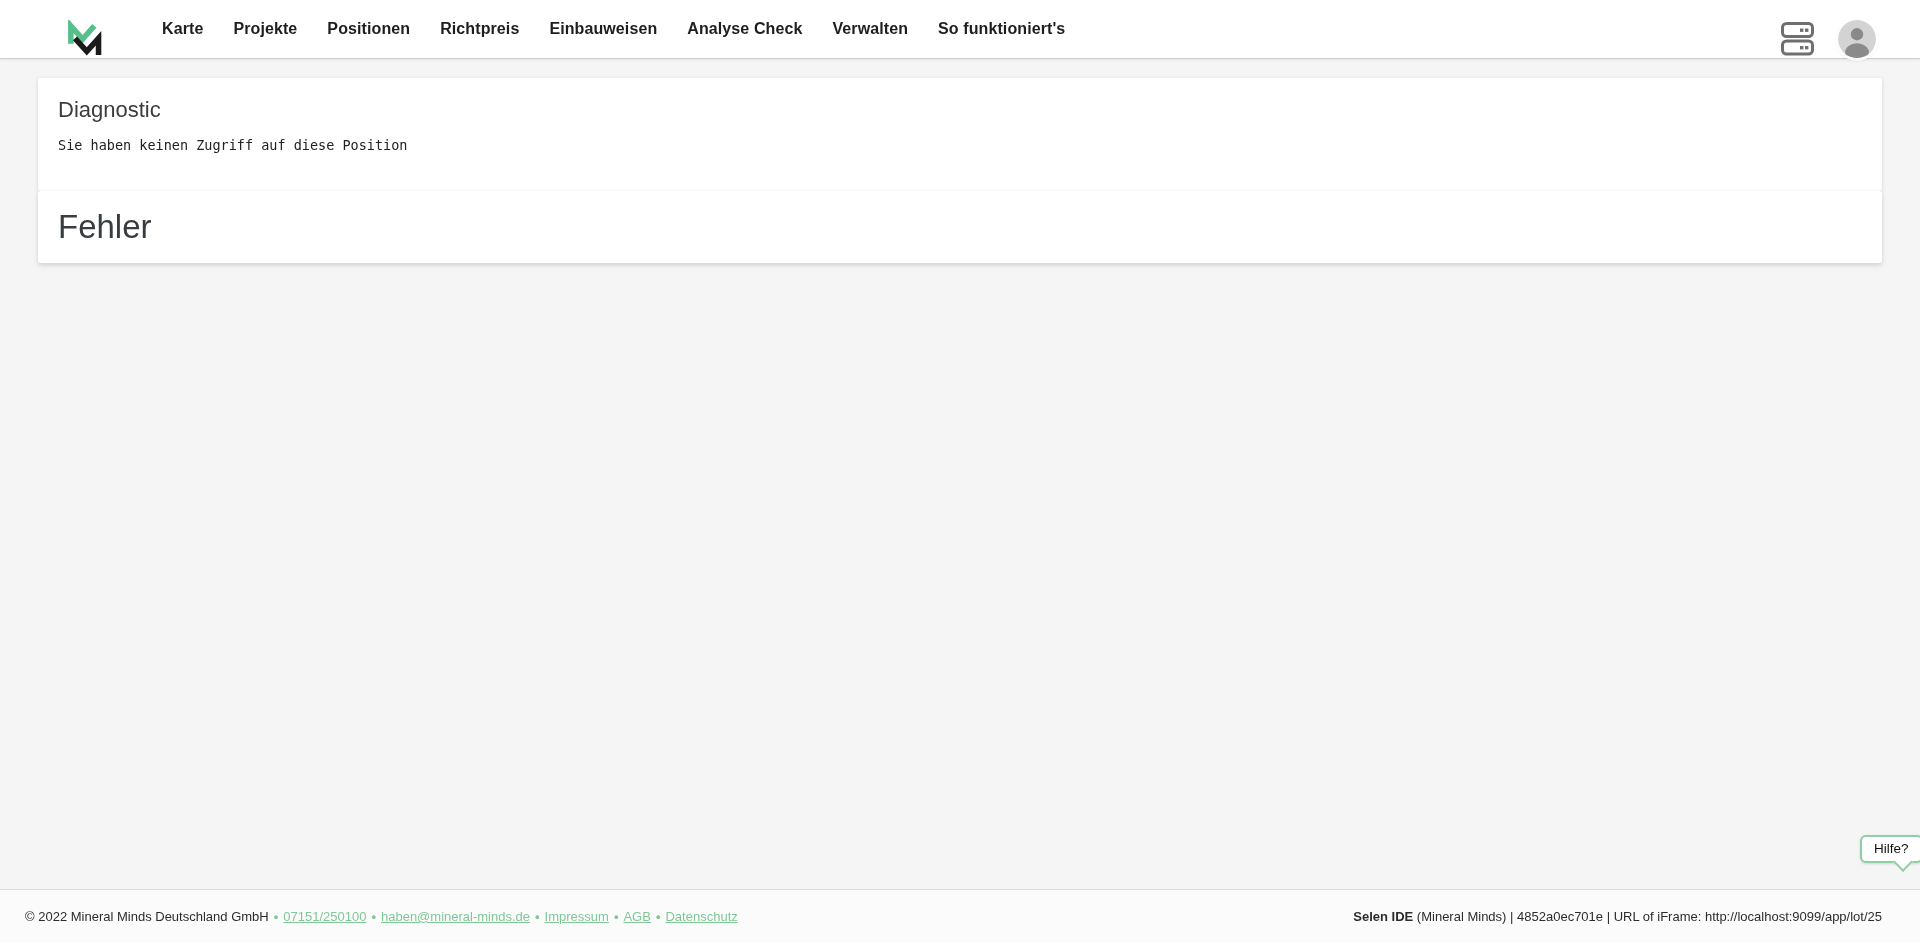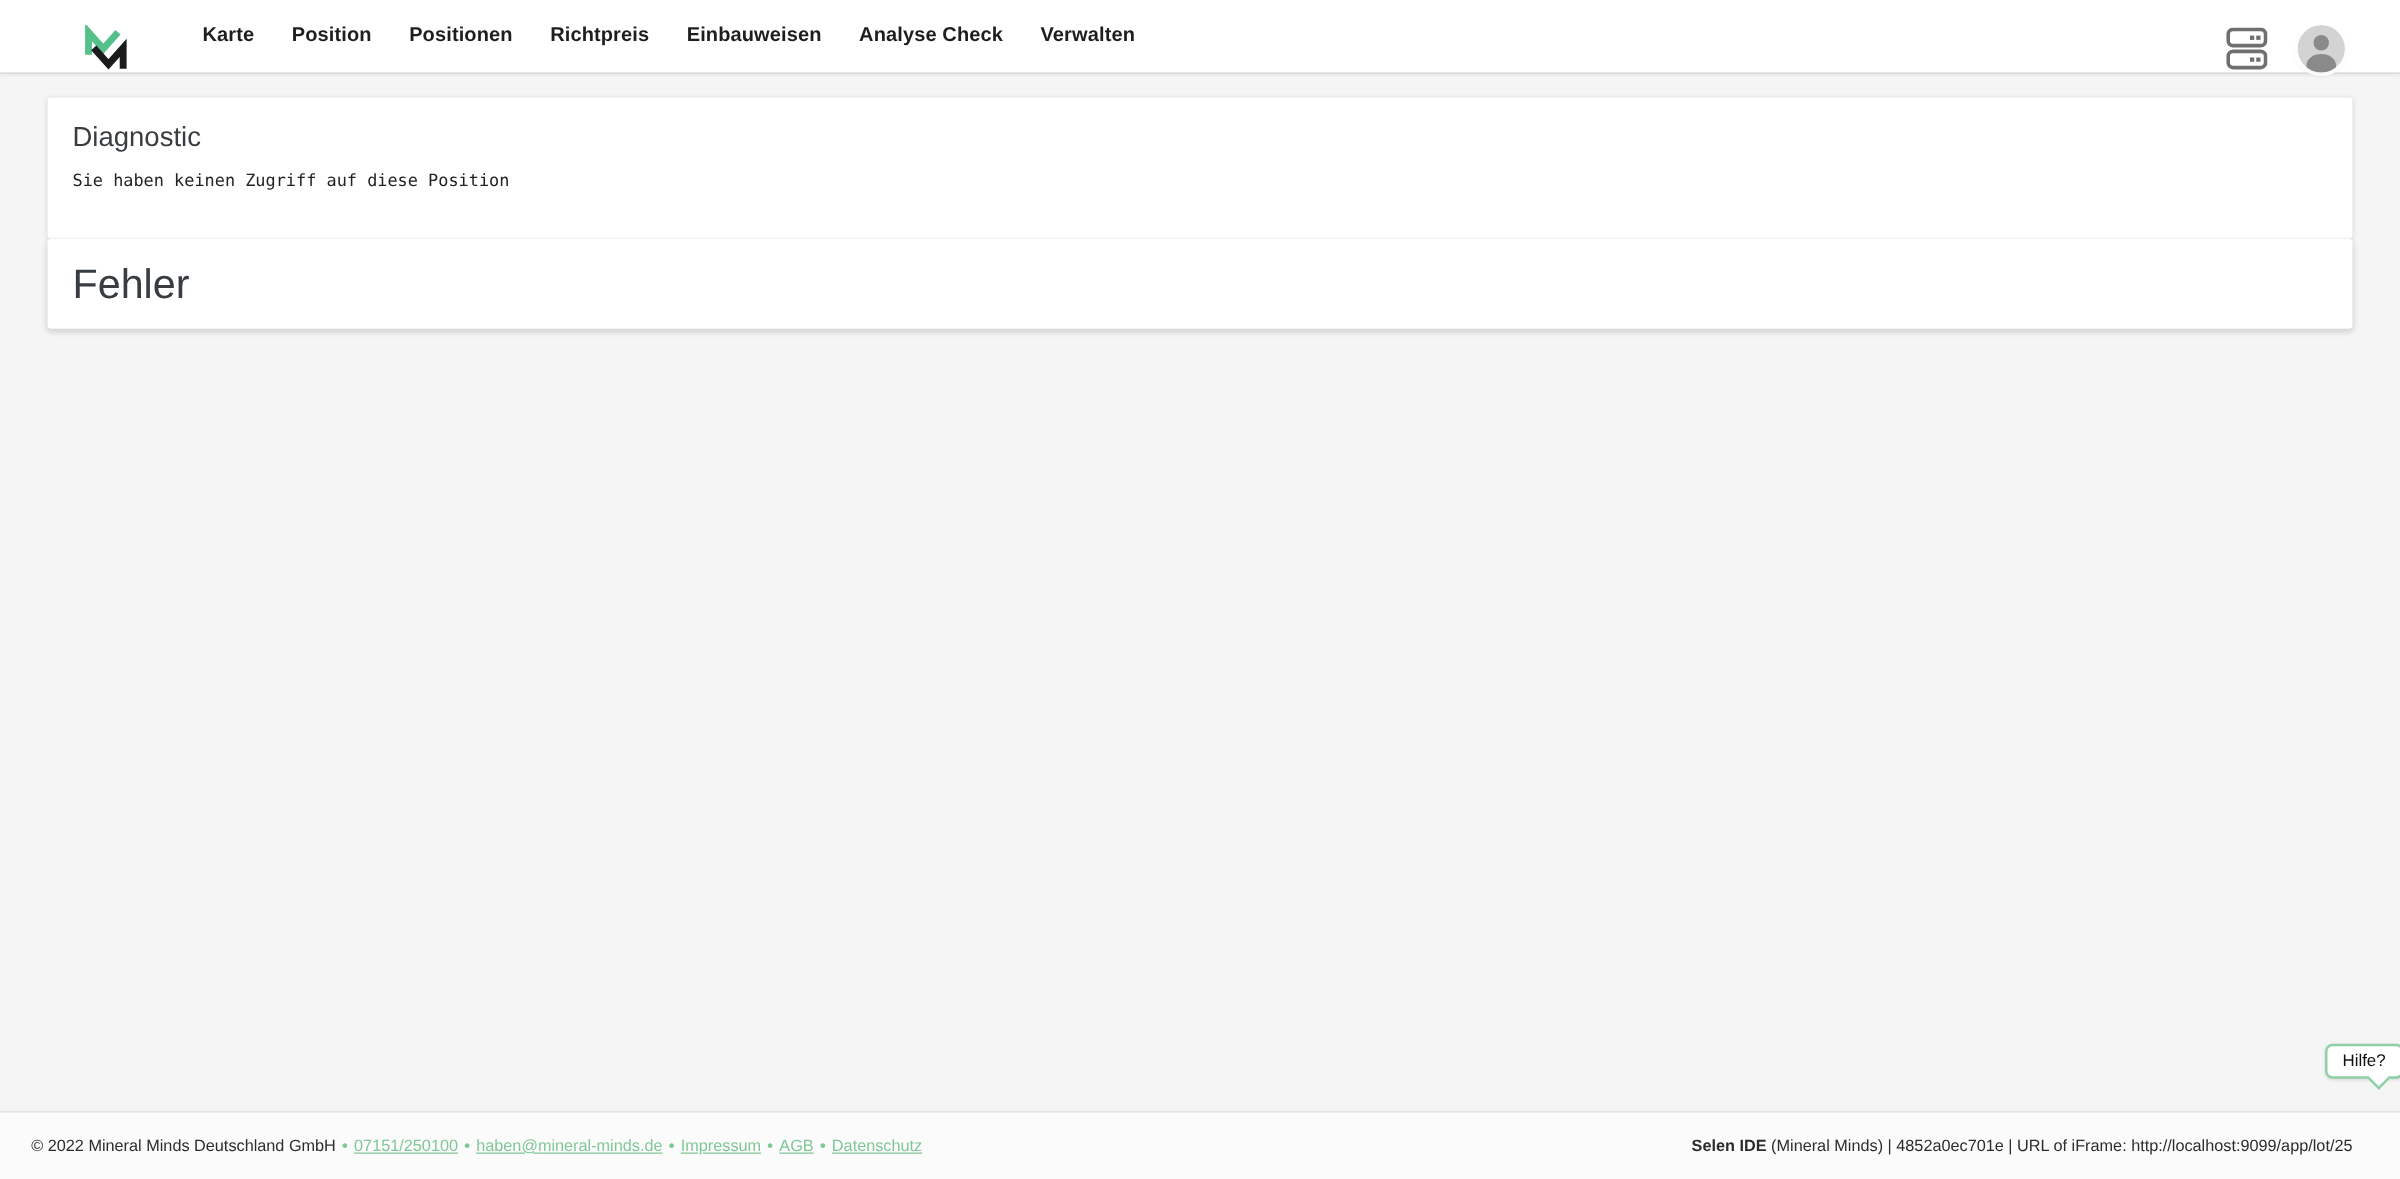--- a/index.html
+++ b/index.html
@@ -88,26 +88,27 @@
 <body>
 
 <div class="header">
   <svg class="logo" viewBox="0 0 52 52" fill="none">
     <polyline points="7,33 7,7 24,26 41,7" stroke="#55c08a" stroke-width="8" fill="none"></polyline>
     <polyline points="13,25 30,44 47,25 47,49" stroke="#1b1b1b" stroke-width="8" fill="none"></polyline>
   </svg>
 
   <nav class="nav">
     <a>Karte</a>
-    <a>Position</a>
+    <a>Projekte</a>
     <a>Positionen</a>
     <a>Richtpreis</a>
     <a>Einbauweisen</a>
     <a>Analyse Check</a>
     <a>Verwalten</a>
+    <a>So funktioniert's</a>
   </nav>
 
   <div class="header-right">
     <svg class="server-icon" viewBox="0 0 33 34">
       <rect x="1.5" y="1.5" width="30" height="13" rx="4" fill="none" stroke="#6f6f6f" stroke-width="3"></rect>
       <rect x="1.5" y="19" width="30" height="13" rx="4" fill="none" stroke="#6f6f6f" stroke-width="3"></rect>
       <rect x="19" y="6.5" width="3.4" height="3.4" fill="#6f6f6f"></rect>
       <rect x="24" y="6.5" width="3.4" height="3.4" fill="#6f6f6f"></rect>
       <rect x="19" y="24" width="3.4" height="3.4" fill="#6f6f6f"></rect>
       <rect x="24" y="24" width="3.4" height="3.4" fill="#6f6f6f"></rect>

